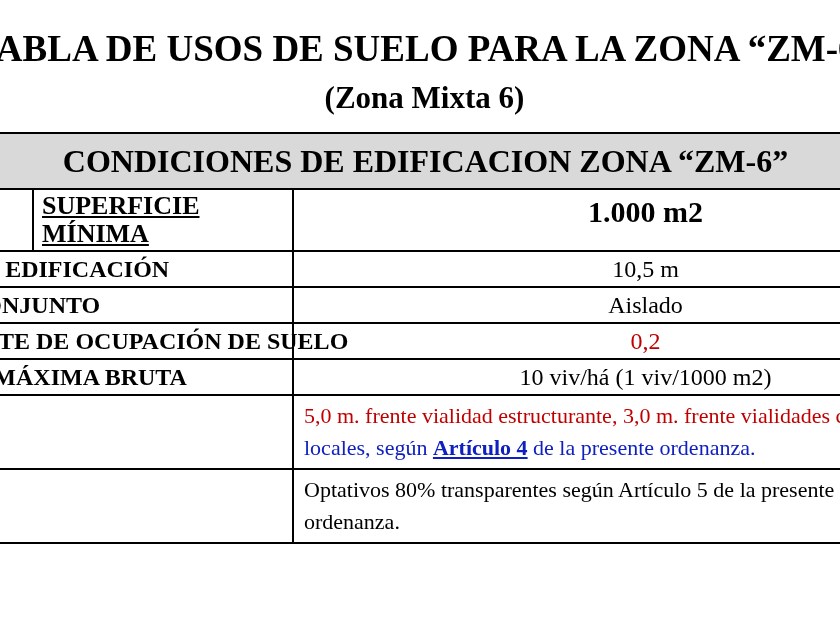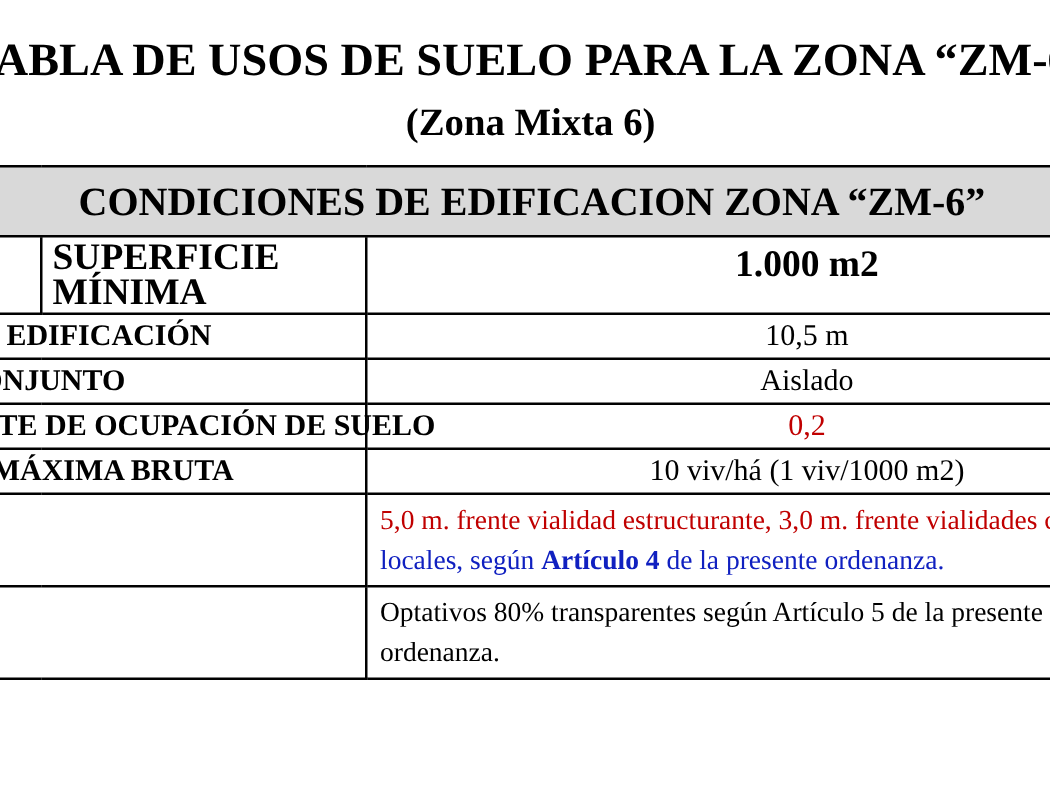--- a/index.html
+++ b/index.html
@@ -58,22 +58,23 @@
     background: #d9d9d9;
     text-align: center;
     font-weight: bold;
     font-size: 32px;
     line-height: 46px;
     padding: 4px 8px !important;
     white-space: nowrap;
   }
   .hdr-cell {
     font-weight: bold;
-    font-size: 30px;
+    font-size: 26px;
     line-height: 28px;
+    text-decoration: underline;
   }
   .lbl {
     font-weight: bold;
     font-size: 24px;
     line-height: 30px;
     white-space: nowrap;
   }
   .val {
     font-size: 24px;
     line-height: 30px;
@@ -97,20 +98,21 @@
     color: #c00000;
     text-align: left;
     padding: 4px 10px !important;
   }
   .note .blue {
     color: #1020c0;
   }
   .note .blue-b {
     color: #1020c0;
     font-weight: bold;
+    text-decoration: underline;
   }
   .note-plain {
     font-size: 22px;
     line-height: 32px;
     color: #000000;
     text-align: left;
     padding: 4px 10px !important;
   }
   .c1 { width: 180px; }
   .c2 { width: 260px; }

